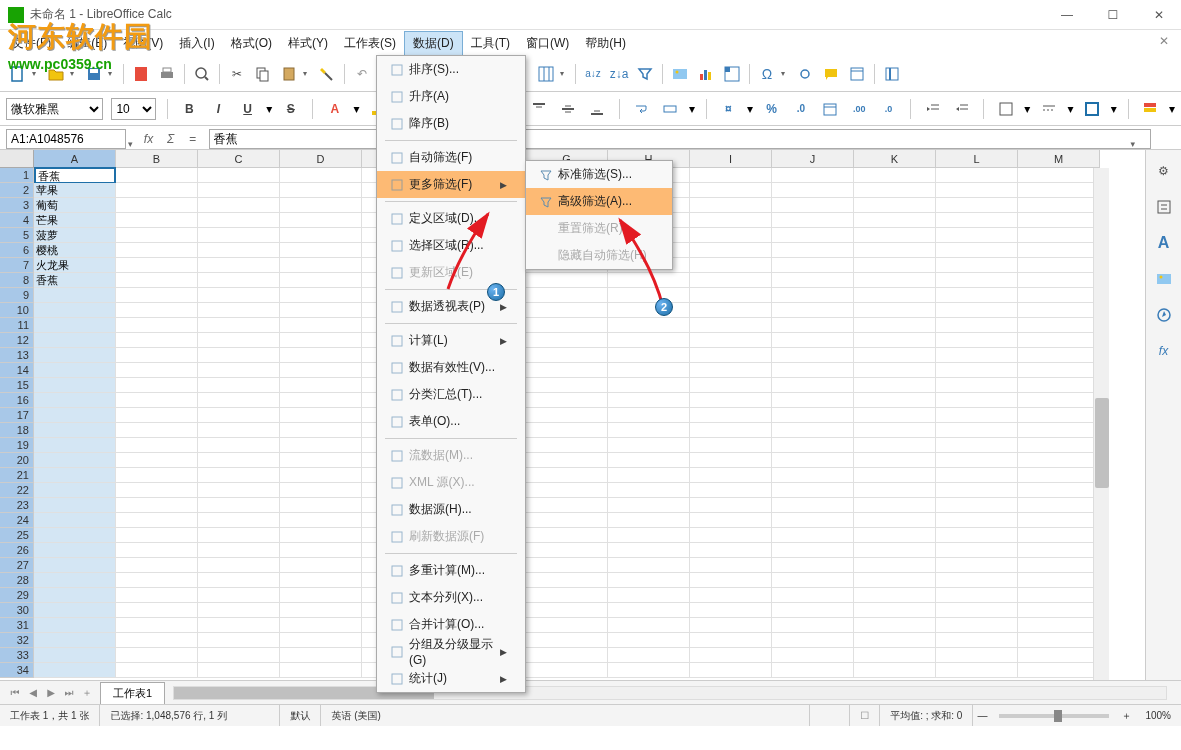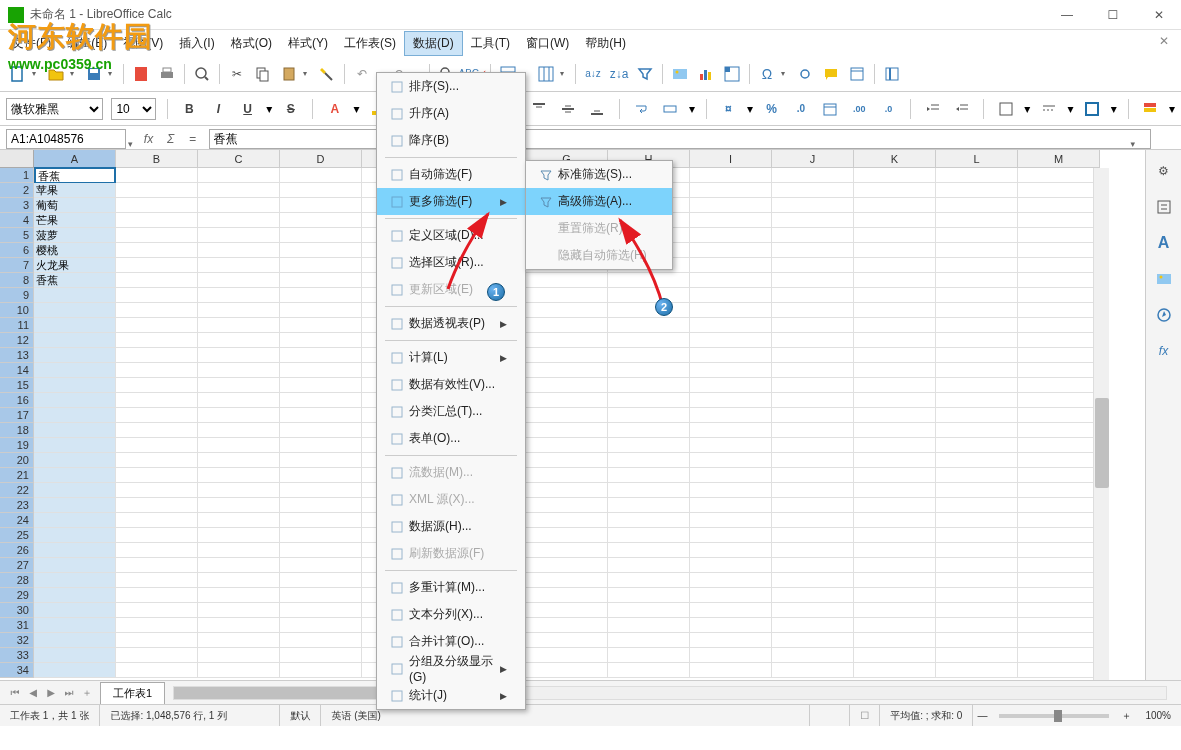--- a/index.html
+++ b/index.html
@@ -44,26 +44,26 @@
 .cell.selcol { background: #d4e6f4; }
 .cell.active { border: 2px solid #1e6fa8; background: #fff; height: 17px; margin-top: -1px; }
 .corner { position: absolute; top: 0; left: 0; width: 34px; height: 18px; background: #e8e8e8; border-right: 1px solid #aaa; border-bottom: 1px solid #aaa; }
 .sidebar { width: 36px; background: #f4f4f4; border-left: 1px solid #ccc; display: flex; flex-direction: column; align-items: center; padding-top: 8px; gap: 10px; }
 .sidebar .sbtn { width: 26px; height: 26px; display: flex; align-items: center; justify-content: center; cursor: pointer; color: #555; border-radius: 3px; }
 .vscroll { position: absolute; right: 36px; top: 18px; bottom: 0; width: 16px; background: #f0f0f0; border-left: 1px solid #ddd; }
 .vscroll .thumb { position: absolute; top: 230px; width: 14px; left: 1px; height: 90px; background: #c0c0c0; border-radius: 2px; }
 .menu { position: absolute; background: #f8f8f8; border: 1px solid #aaa; box-shadow: 2px 2px 5px rgba(0,0,0,.3); z-index: 200; }
 .menu .mitem { display: flex; align-items: center; height: 27px; padding: 0 18px 0 8px; cursor: pointer; font-size: 12px; color: #222; position: relative; }
 .menu .mitem.disabled { color: #aaa; justify-content: center; }
-.menu .mitem.highlight { background: #7dd3fc; }
+.menu .mitem.highlight { background: #fdba74; }
 .menu .mitem .micon { width: 24px; display: flex; justify-content: center; color: #5a8bb0; }
 .menu .mitem .mlabel { flex: 1; }
 .menu .mitem .marrow { font-size: 9px; color: #444; }
 .menu .msep { height: 1px; background: #ccc; margin: 3px 8px; }
-.menu1 { top: 72px; left: 376px; width: 150px; }
+.menu1 { top: 55px; left: 376px; width: 150px; }
 .menu2 { top: 160px; left: 525px; width: 148px; }
 .arrow { position: absolute; z-index: 250; pointer-events: none; }
 .badge { position: absolute; width: 18px; height: 18px; border-radius: 50%; background: radial-gradient(circle at 30% 30%, #6bb3f0, #1e6fa8); color: #fff; font-size: 11px; font-weight: bold; display: flex; align-items: center; justify-content: center; z-index: 260; border: 1px solid #0a4d7a; }
 .sheettabs { height: 24px; background: #f4f4f4; border-top: 1px solid #ccc; display: flex; align-items: center; padding: 0 6px; }
 .sheettabs .navbtn { width: 18px; text-align: center; color: #888; cursor: pointer; font-size: 10px; }
 .sheettabs .tab { padding: 3px 12px; background: #fff; border: 1px solid #aaa; border-bottom: none; font-size: 11px; margin-left: 4px; cursor: pointer; }
 .sheettabs .hscroll { flex: 1; height: 14px; background: #f0f0f0; margin: 0 8px; border: 1px solid #ddd; position: relative; }
 .sheettabs .hscroll .hthumb { position: absolute; left: 0; width: 260px; height: 12px; background: #c0c0c0; }
 .statusbar { height: 22px; background: #f4f4f4; border-top: 1px solid #ccc; display: flex; align-items: center; font-size: 10px; color: #333; }
 .statusbar .sseg { padding: 0 10px; border-right: 1px solid #ccc; height: 100%; display: flex; align-items: center; }

